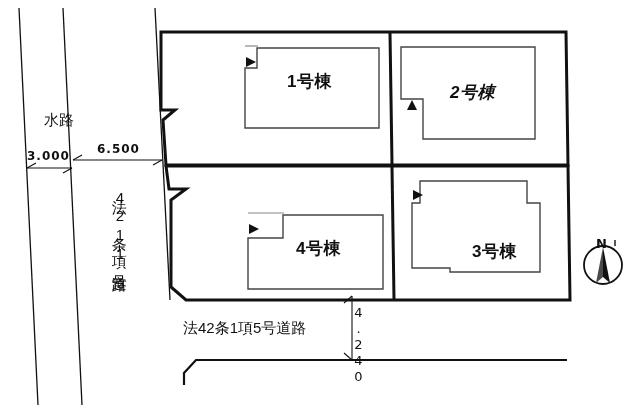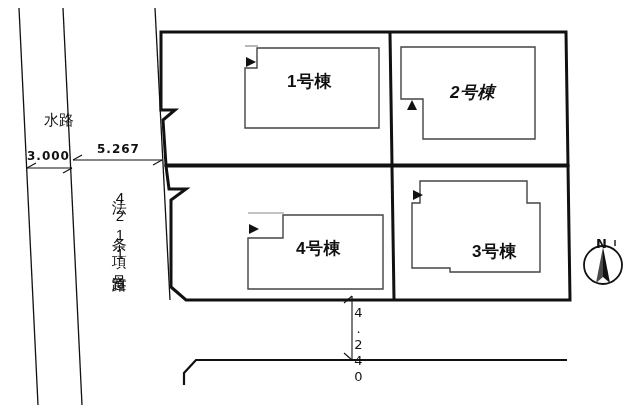--- a/index.html
+++ b/index.html
@@ -138,24 +138,25 @@
       <polygon points="603,247 596,283 603,277" fill="#4a4a4a"></polygon>
       <line x1="615" y1="240" x2="615" y2="246" stroke="#111111" stroke-width="1.4"></line>
     </g>
 
   </svg>
 
   <div class="lbl waterway-label" style="left:44px; top:112px;">水路</div>
 
   <div class="lbl dim-label" style="left:27px; top:150px;">3.000</div>
 
-  <div class="lbl dim-label" style="left:97px; top:143px;">5.267</div>
+  <div class="lbl dim-label" style="left:97px; top:143px;">6.500</div>
 
   <div class="lbl vert-road-label" style="left:112px; top:188px;">法42条1項1号道路</div>
 
+  <div class="lbl road-label-h" style="left:183px; top:320px;">法42条1項5号道路</div>
 
   <div class="lbl vert-dim-label" style="left:352px; top:305px;">4.240</div>
 
   <div class="lbl bldg-label" style="left:287px; top:73px;text-align:center;">1号棟</div>
 
   <div class="lbl bldg-label" style="left:450px; top:84px;font-style:italic;">2号棟</div>
 
   <div class="lbl bldg-label" style="left:472px; top:243px;">3号棟</div>
 
   <div class="lbl bldg-label" style="left:296px; top:240px;text-align:center;">4号棟</div>

